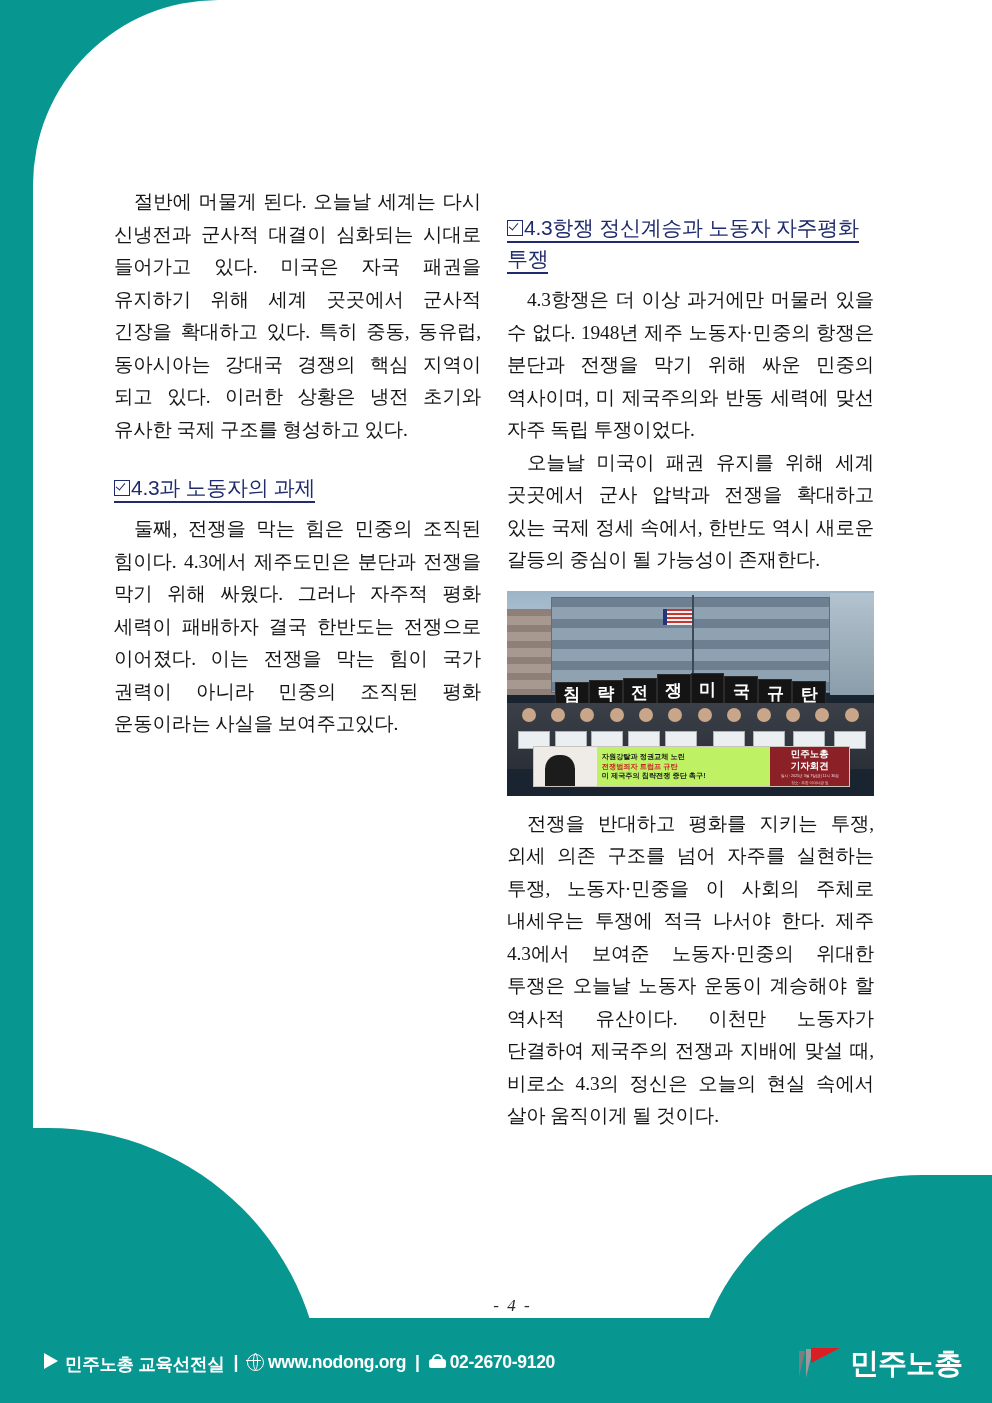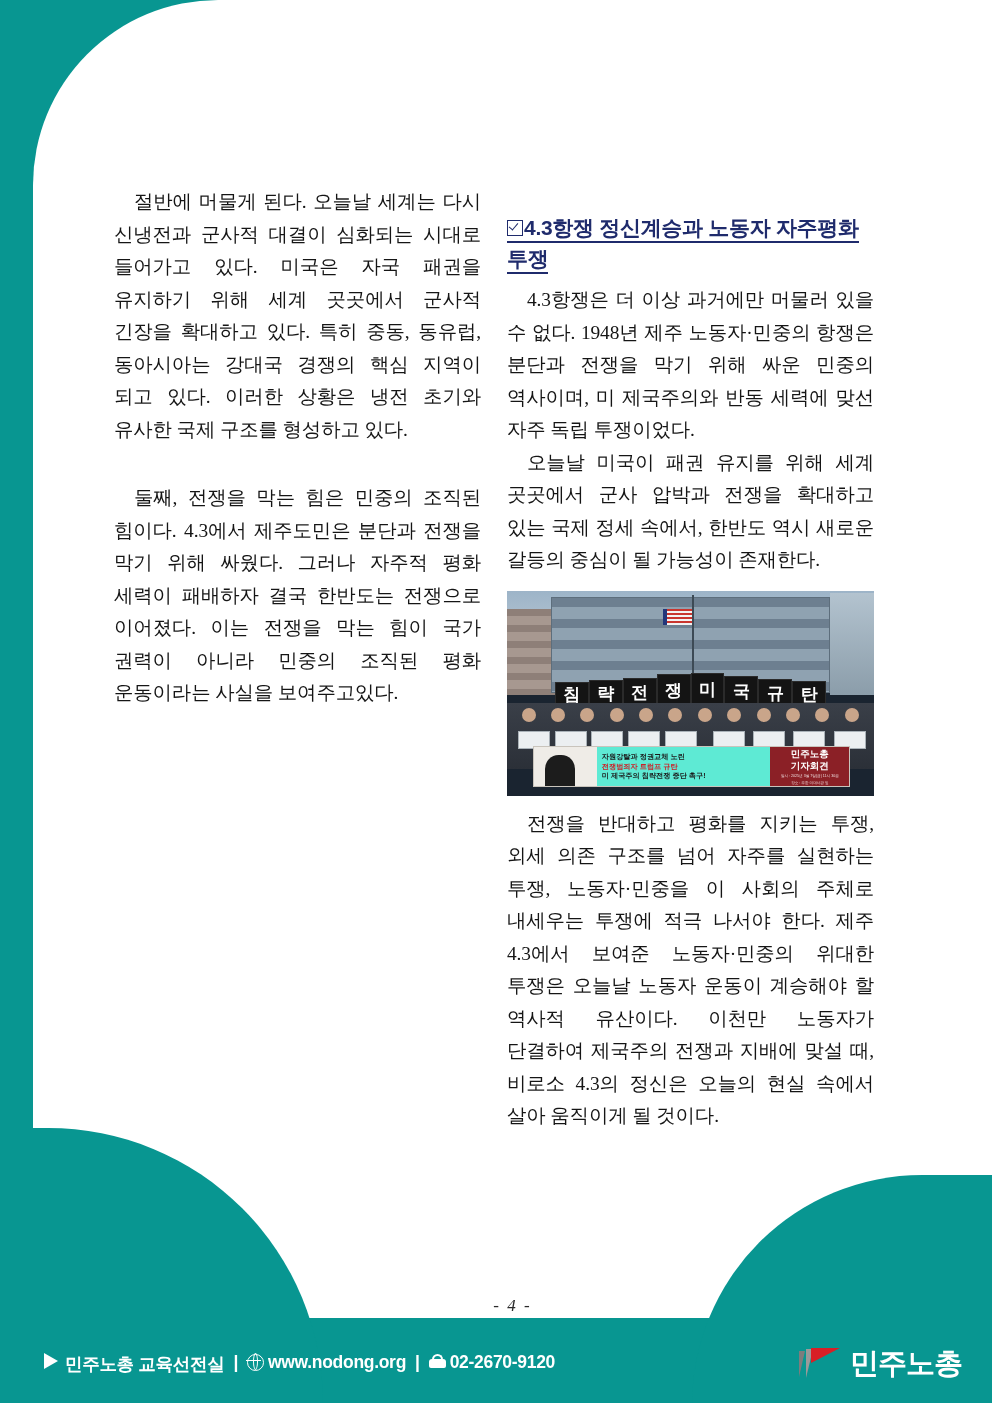--- a/index.html
+++ b/index.html
@@ -84,21 +84,21 @@
     text-indent: 20px;
     word-break: keep-all;
     letter-spacing: -0.1px;
     font-family: "Liberation Serif", "DejaVu Serif", serif;
   }
 
   h2.section-heading {
     margin: 0;
     font-size: 21px;
     line-height: 31px;
-    font-weight: bold;
+    font-weight: normal;
     color: #1f2b6c;
     font-family: "Liberation Sans", "DejaVu Sans", sans-serif;
     letter-spacing: -0.3px;
     display: block;
   }
   h2.section-heading .hd-inner {
     border-bottom: 2px solid #1f2b6c;
     display: inline;
     box-decoration-break: clone;
     -webkit-box-decoration-break: clone;
@@ -239,21 +239,21 @@
     background: #eceff1;
     border: 1px solid #aab2b8;
     top: 42%;
   }
   .photo-banner {
     position: absolute;
     left: 7%;
     bottom: 4%;
     width: 86%;
     height: 19%;
-    background: #5eead4;
+    background: #bef264;
     border: 1px solid #c9c4bc;
     display: flex;
     align-items: stretch;
   }
   .photo-banner .silhouette {
     width: 20%;
     background: #efece7;
     position: relative;
   }
   .photo-banner .silhouette::before {
@@ -449,20 +449,21 @@
 <div id="page-sheet"></div>
 <div id="sheet-bottom-left-curve"></div>
 <div id="sheet-bottom-right-curve"></div>
 
 <div id="content">
 
   <div class="column" id="col-left">
     <p class="body-par">절반에 머물게 된다. 오늘날 세계는 다시 신냉전과 군사적 대결이 심화되는 시대로 들어가고 있다. 미국은 자국 패권을 유지하기 위해 세계 곳곳에서 군사적 긴장을 확대하고 있다. 특히 중동, 동유럽, 동아시아는 강대국 경쟁의 핵심 지역이 되고 있다. 이러한 상황은 냉전 초기와 유사한 국제 구조를 형성하고 있다.</p>
 
     <div class="heading-gap-top"></div>
+    <h2 class="section-heading"><span class="hd-inner"><span class="checkbox-glyph"></span><span>4.3과 노동자의 과제</span></span></h2>
     <div class="heading-gap-bot"></div>
 
     <p class="body-par">둘째, 전쟁을 막는 힘은 민중의 조직된 힘이다. 4.3에서 제주도민은 분단과 전쟁을 막기 위해 싸웠다. 그러나 자주적 평화 세력이 패배하자 결국 한반도는 전쟁으로 이어졌다. 이는 전쟁을 막는 힘이 국가 권력이 아니라 민중의 조직된 평화 운동이라는 사실을 보여주고있다.</p>
   </div>
 
   <div class="column" id="col-right">
 
     <div class="heading-gap-top"></div>
     <h2 class="section-heading"><span class="hd-inner"><span class="checkbox-glyph"></span><span>4.3항쟁 정신계승과 노동자 자주평화투쟁</span></span></h2>
     <div class="heading-gap-bot"></div>

